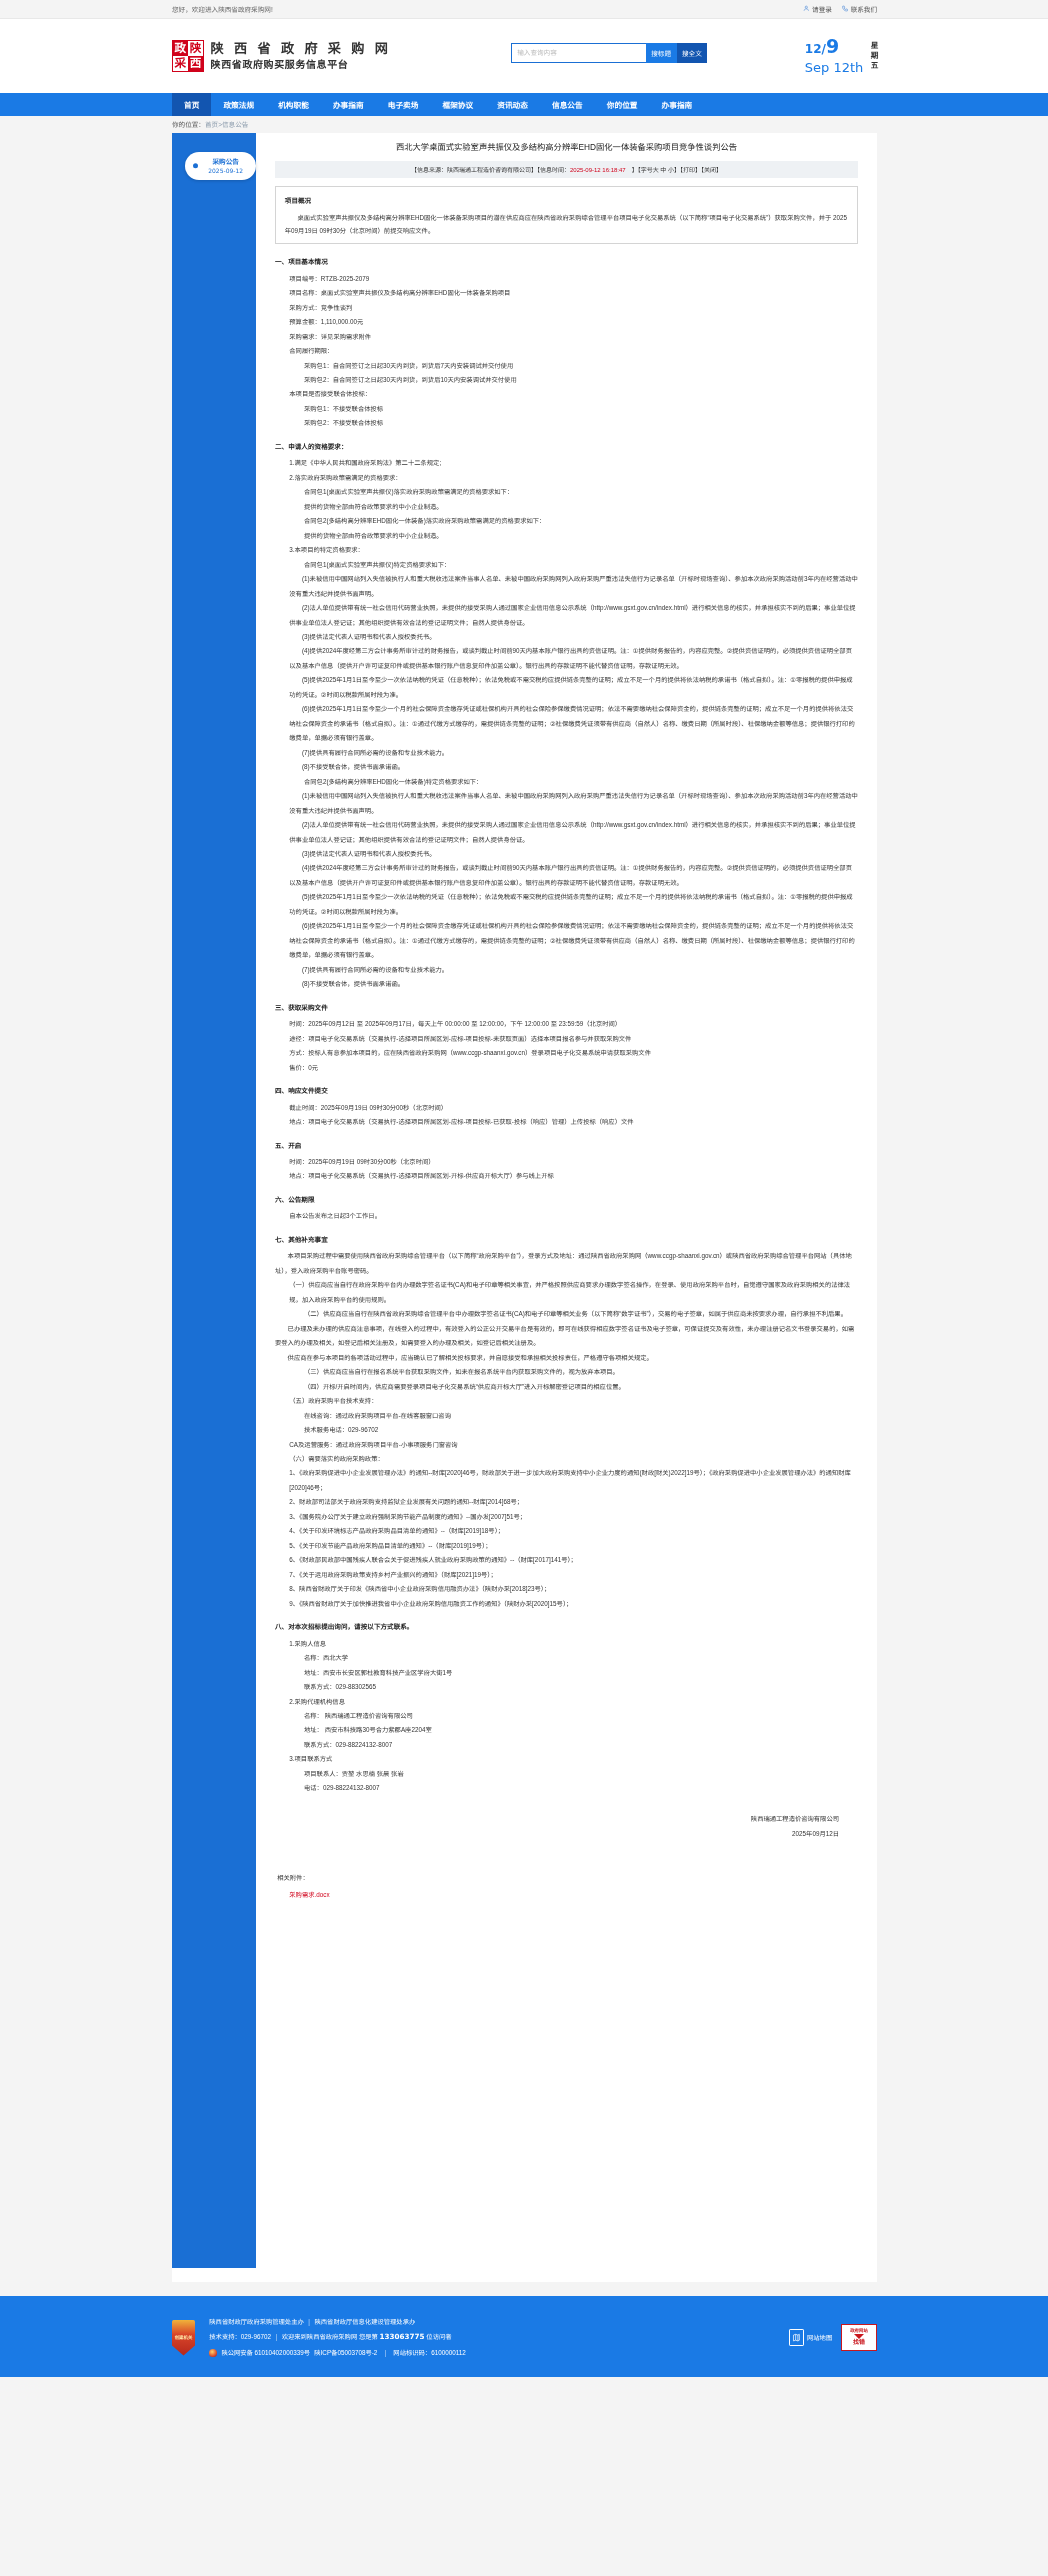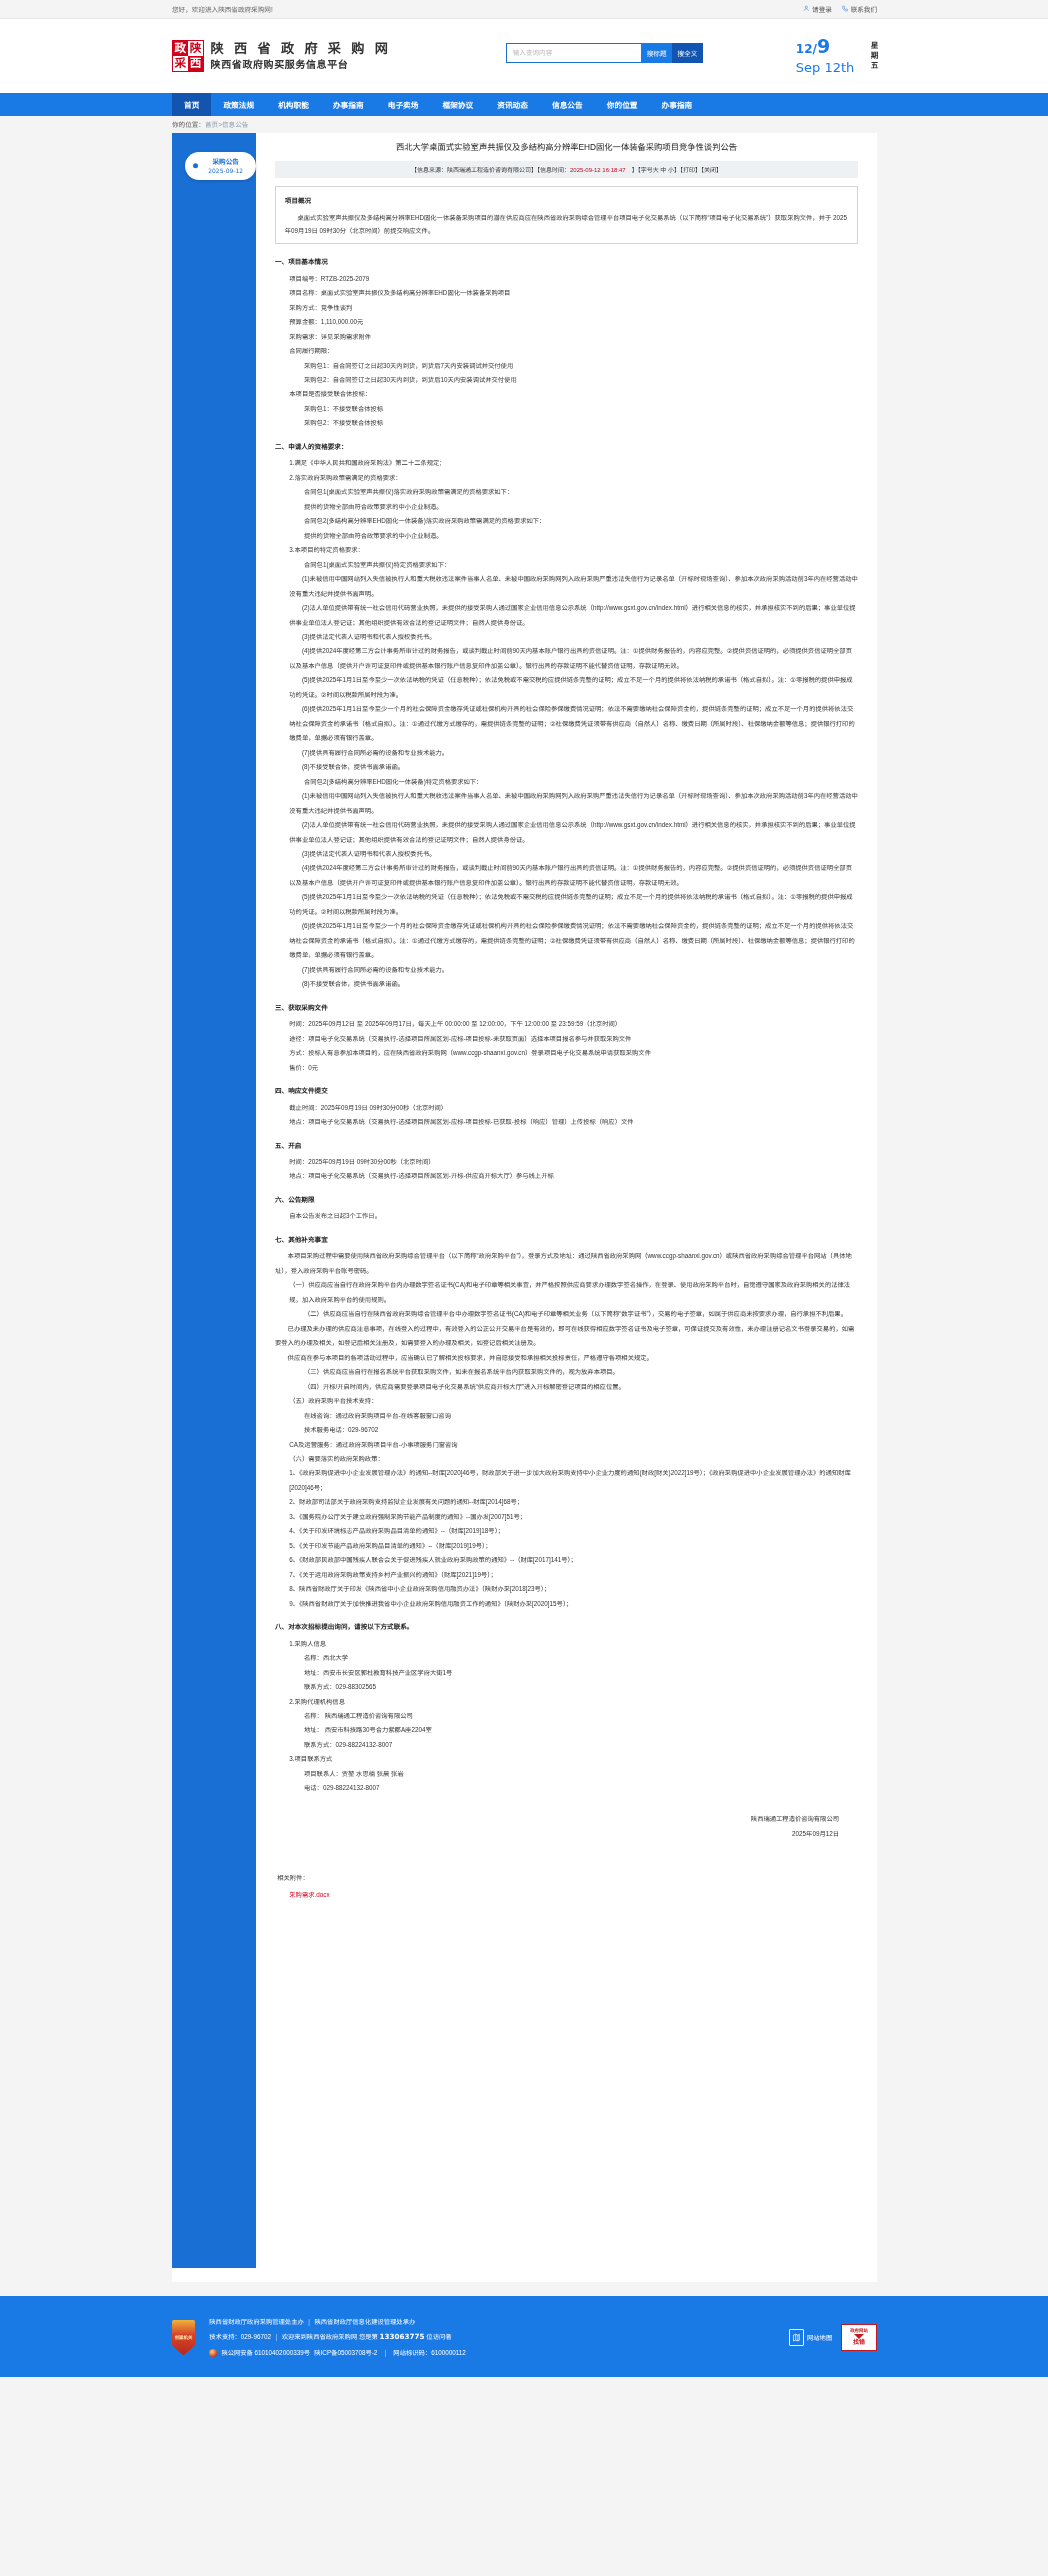--- a/index.html
+++ b/index.html
@@ -82,21 +82,21 @@
   .searchbox input::placeholder { color: #bbb; }
   .btn-search {
     height: 20px; padding: 0 5.5px;
     background: #1a7ae5; color: #fff;
     border: none; font-size: 6.6px; cursor: pointer;
     display: flex; align-items: center; justify-content: center;
     font-family: "Liberation Sans", sans-serif;
   }
   .btn-search.alt { background: #1255b0; }
 
-  .datebox { display: flex; align-items: center; gap: 15px; }
+  .datebox { display: flex; align-items: center; gap: 6px; }
   .date-main {
     color: #1a7ae5; font-weight: 700; line-height: 1;
     font-size: 12px; font-family: "DejaVu Sans", sans-serif;
   }
   .date-main .big { font-size: 19px; }
   .date-en { color: #1a7ae5; font-size: 13px; margin-top: 3.9px; font-family: "DejaVu Sans", sans-serif;}
   .date-week {
     writing-mode: vertical-rl; font-size: 7.7px; font-weight: 700;
     color: #333; letter-spacing: 2.2px; line-height: 1;
   }

